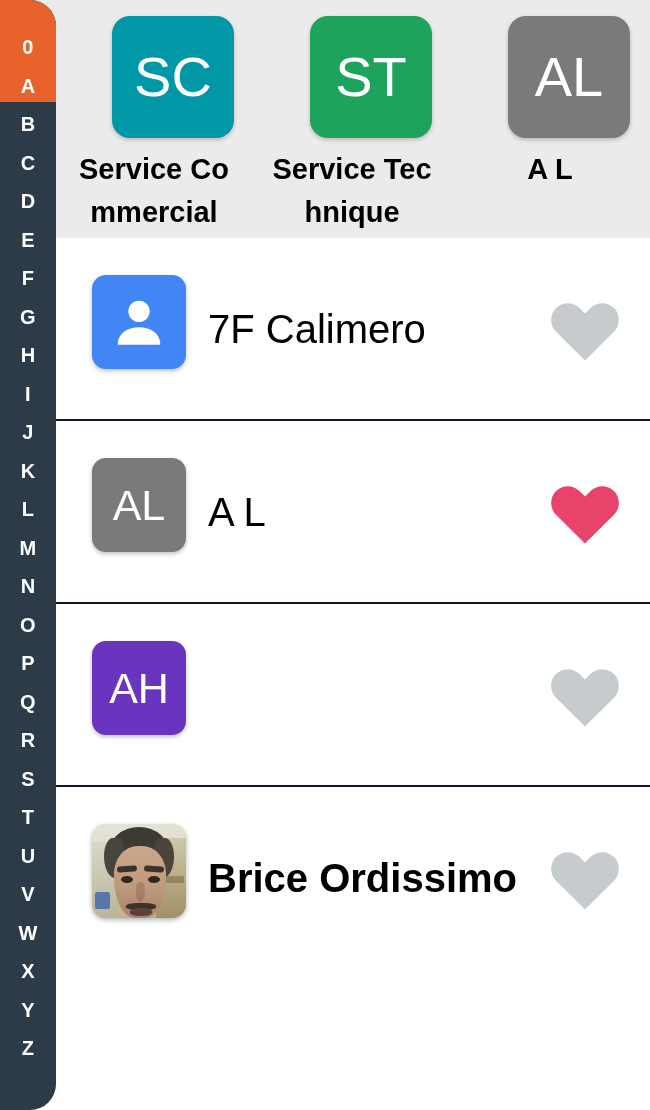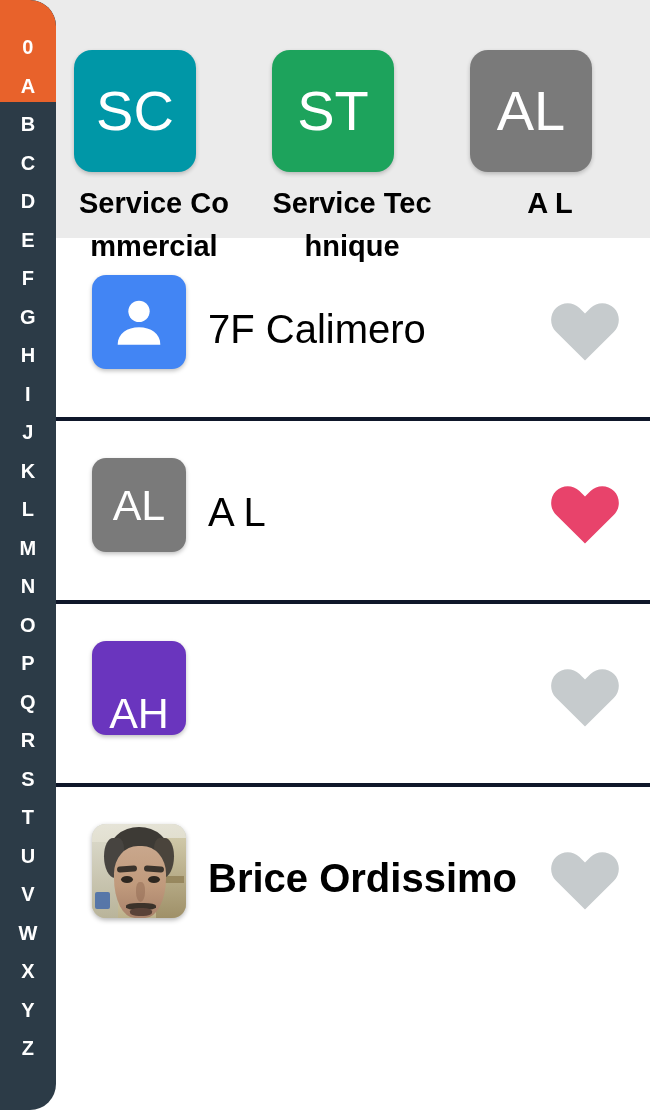--- a/index.html
+++ b/index.html
@@ -74,22 +74,21 @@
     height: 238px;
     background: #ebebeb;
     z-index: 1;
   }
   .fav-item {
     position: absolute;
     top: 16px;
     width: 160px;
     display: flex;
     flex-direction: column;
-    align-items: flex-start;
-    margin-top: 34px;
+    align-items: flex-end;
   }
   .fav-avatar {
     width: 122px;
     height: 122px;
     border-radius: 18px;
     display: flex;
     align-items: center;
     justify-content: center;
     color: #ffffff;
     font-size: 56px;
@@ -116,21 +115,21 @@
     left: 0;
     top: 238px;
     width: 650px;
     height: 872px;
     background: #ffffff;
     z-index: 0;
   }
   .contact-row {
     position: relative;
     height: 183px;
-    border-bottom: 4px solid #0f172a;
+    border-bottom: 2px solid #0f172a;
     box-sizing: border-box;
   }
   .contact-row:last-child {
     border-bottom: none;
   }
   .row-avatar {
     position: absolute;
     left: 92px;
     top: 37px;
     width: 94px;
@@ -307,21 +306,21 @@
       <div class="row-name">A L</div>
       <div class="row-heart">
         <svg width="74" height="68" viewBox="0 0 24 22">
           <path d="M12 21.2 2.6 11.9C.5 9.8.5 6.3 2.6 4.2c2.1-2.1 5.5-2.1 7.6 0l1.8 1.8 1.8-1.8c2.1-2.1 5.5-2.1 7.6 0 2.1 2.1 2.1 5.6 0 7.7z" fill="#e8436b"></path>
         </svg>
       </div>
     </div>
 
 
     <div class="contact-row">
-      <div class="row-avatar" style="background:#6a35be;align-items:flex-end;">
+      <div class="row-avatar" style="background:#6a35be;">
         <span>AH</span>
       </div>
       <div class="row-heart">
         <svg width="74" height="68" viewBox="0 0 24 22">
           <path d="M12 21.2 2.6 11.9C.5 9.8.5 6.3 2.6 4.2c2.1-2.1 5.5-2.1 7.6 0l1.8 1.8 1.8-1.8c2.1-2.1 5.5-2.1 7.6 0 2.1 2.1 2.1 5.6 0 7.7z" fill="#c6cbcd"></path>
         </svg>
       </div>
     </div>
 
     <div class="contact-row">

